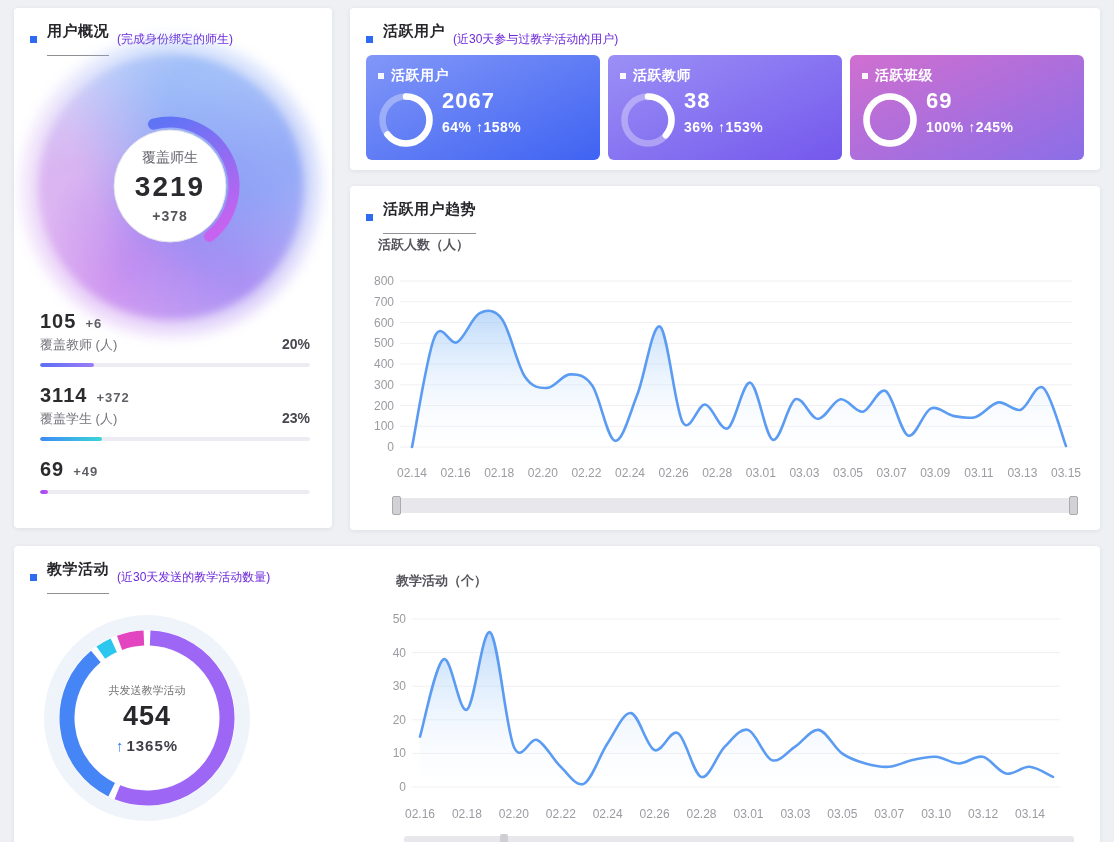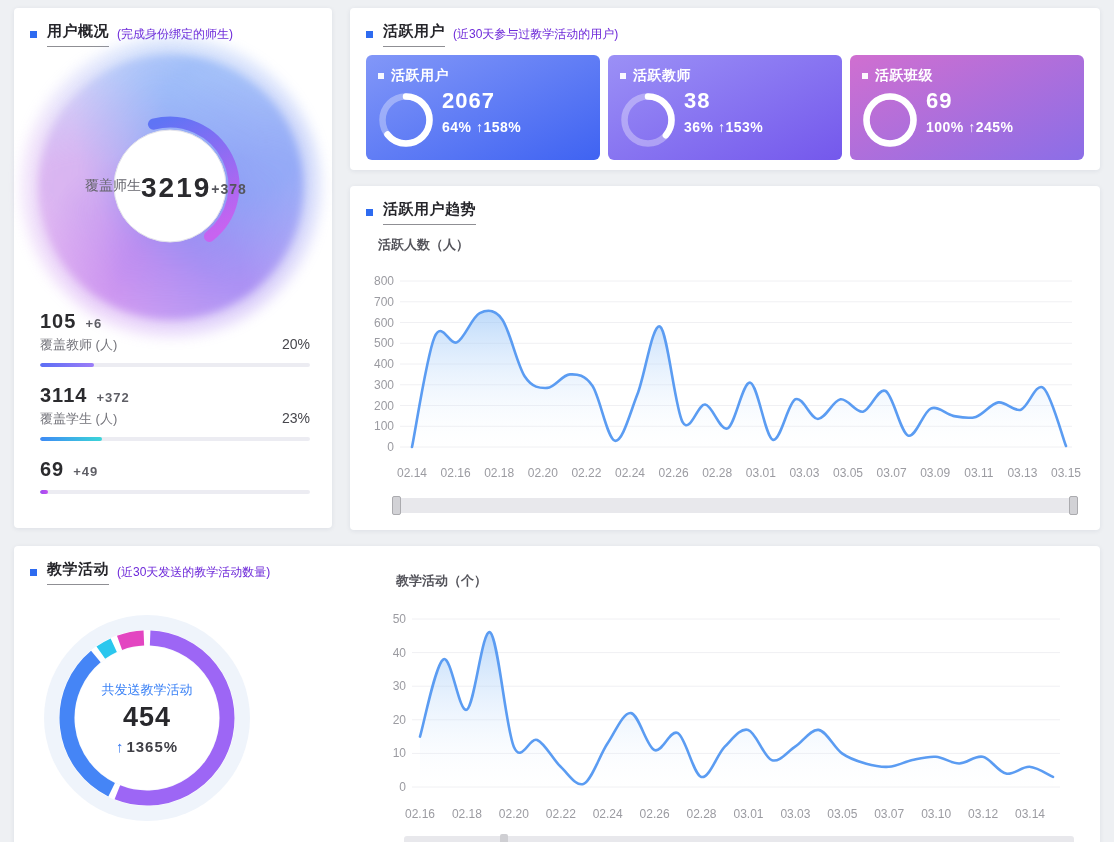--- a/index.html
+++ b/index.html
@@ -6,50 +6,50 @@
   .page{position:relative;width:1114px;height:842px;background:#eef0f3;overflow:hidden;
         font-family:"Liberation Sans","DejaVu Sans",sans-serif;}
   .card{position:absolute;background:#fff;border-radius:4px;box-shadow:0 1px 5px rgba(30,40,80,.08);}
   #card-overview{left:14px;top:8px;width:318px;height:520px;}
   #card-active{left:350px;top:8px;width:750px;height:162px;}
   #card-trend{left:350px;top:186px;width:750px;height:344px;}
   #card-teach{left:14px;top:546px;width:1086px;height:312px;}
 
   .card-head{position:absolute;left:16px;top:14px;display:flex;align-items:center;}
   .bullet{width:7px;height:7px;background:#2e6bf0;margin-right:10px;flex:0 0 auto;}
-  .card-title{font-size:15px;font-weight:bold;color:#25252a;border-bottom:1.5px solid #8f8f94;padding-bottom:5px;letter-spacing:.5px;}
+  .card-title{font-size:15px;font-weight:bold;color:#25252a;border-bottom:1.5px solid #8f8f94;padding-bottom:14px;letter-spacing:.5px;}
   .card-sub{font-size:12px;color:#6d28d9;margin-left:8px;}
 
   
   .wash-outer{position:absolute;left:8px;top:30px;width:298px;height:298px;border-radius:50%;filter:blur(7px);opacity:.55;background:
     radial-gradient(circle at 70% 25%, rgba(130,170,245,.50) 0 30%, rgba(130,170,245,0) 64%),
     radial-gradient(circle at 85% 60%, rgba(150,130,242,.40) 0 28%, rgba(150,130,242,0) 60%),
     radial-gradient(circle at 50% 90%, rgba(180,120,240,.42) 0 26%, rgba(180,120,240,0) 58%),
     radial-gradient(circle at 12% 62%, rgba(230,155,235,.40) 0 26%, rgba(230,155,235,0) 58%),
     radial-gradient(circle at 20% 28%, rgba(170,185,248,.35) 0 30%, rgba(170,185,248,0) 60%);}
   .wash{position:absolute;left:24px;top:46px;width:266px;height:266px;border-radius:50%;filter:blur(4px);background:
     radial-gradient(circle at 74% 26%, rgba(115,162,246,.48) 0 26%, rgba(115,162,246,0) 58%),
     radial-gradient(circle at 82% 64%, rgba(140,122,242,.44) 0 24%, rgba(140,122,242,0) 56%),
     radial-gradient(circle at 54% 90%, rgba(172,110,238,.46) 0 24%, rgba(172,110,238,0) 56%),
     radial-gradient(circle at 16% 66%, rgba(228,148,232,.44) 0 24%, rgba(228,148,232,0) 56%),
     radial-gradient(circle at 24% 32%, rgba(160,178,246,.34) 0 28%, rgba(160,178,246,0) 58%);}
   #gauge-svg{position:absolute;left:71px;top:93px;}
-  .gauge-center{position:absolute;left:71px;top:93px;width:170px;height:170px;display:flex;flex-direction:row;
-    align-items:center;text-align:center;}
+  .gauge-center{position:absolute;left:71px;top:93px;width:170px;height:170px;display:flex;flex-direction:column;
+    align-items:center;justify-content:center;text-align:center;}
   .gauge-label{font-size:14px;color:#66666e;}
   .gauge-value{font-size:28px;font-weight:bold;color:#2a2a2e;letter-spacing:2px;margin-top:4px;}
   .gauge-delta{font-size:14px;font-weight:bold;color:#55555c;margin-top:5px;letter-spacing:1px;}
 
   .ov-rows{position:absolute;left:26px;right:22px;top:302px;}
   .ov-row{margin-bottom:17px;}
   .ov-value{font-size:20px;font-weight:bold;color:#2b2b2e;letter-spacing:1px;}
   .ov-delta{font-size:13px;font-weight:bold;color:#5f5f66;margin-left:9px;letter-spacing:1px;}
   .ov-mid{display:flex;justify-content:space-between;align-items:baseline;margin-top:3px;}
   .ov-label{font-size:13px;color:#73737a;}
-  .ov-pct{font-size:14px;font-weight:normal;color:#47474d;}
+  .ov-pct{font-size:14px;font-weight:bold;color:#47474d;}
   .ov-bar{height:4px;background:#ececf2;border-radius:2px;margin-top:9px;position:relative;overflow:hidden;}
   .ov-fill{position:absolute;left:0;top:0;bottom:0;border-radius:2px;}
 
   
   .au-cards{position:absolute;left:16px;top:47px;width:718px;display:flex;gap:8px;}
   .au-card{position:relative;flex:1;height:105px;border-radius:6px;color:#fff;}
   .au-top{position:absolute;left:12px;top:12px;display:flex;align-items:center;}
   .au-sq{width:6px;height:6px;background:#fff;margin-right:7px;opacity:.95;}
   .au-label{font-size:14px;font-weight:bold;letter-spacing:.5px;}
   .au-ring{position:absolute;left:12px;top:37px;}
@@ -61,21 +61,21 @@
   #trend-axis-name{left:28px;top:50px;}
   #chart1-svg{position:absolute;left:10px;top:80px;}
   .dz{position:absolute;left:46px;top:312px;width:678px;height:15px;background:#e8e8ec;border-radius:3px;}
   .dz-handle{position:absolute;top:-2px;width:9px;height:19px;background:#d2d2d6;border:1px solid #ababaf;border-radius:2px;box-sizing:border-box;}
   .dz-l{left:-4px;} .dz-r{right:-4px;}
 
   
   #donut-svg{position:absolute;left:28px;top:67px;}
   .donut-center{position:absolute;left:28px;top:67px;width:210px;height:210px;display:flex;flex-direction:column;
     align-items:center;justify-content:center;text-align:center;}
-  .dc-label{font-size:13px;color:#3b82f6;}
+  .dc-label{font-size:11px;color:#737373;}
   .dc-value{font-size:27px;font-weight:bold;color:#28282c;margin-top:3px;letter-spacing:1px;}
   .dc-trend{font-size:15px;font-weight:bold;color:#3f3f46;margin-top:5px;letter-spacing:1px;}
   .dc-arrow{color:#3a7bf0;margin-right:2px;}
   .legend{position:absolute;left:277px;top:124px;}
   .lg-item{display:flex;align-items:center;height:19px;margin-bottom:13px;cursor:pointer;}
   .lg-sq{width:11px;height:11px;margin-right:8px;flex:0 0 auto;}
   .lg-label{font-size:13px;color:#55555c;}
   #teach-axis-name{left:382px;top:26px;}
   #chart2-svg{position:absolute;left:370px;top:56px;}
   .dz2{position:absolute;left:390px;top:290px;width:670px;height:8px;background:#e8e8ec;border-radius:3px;}

